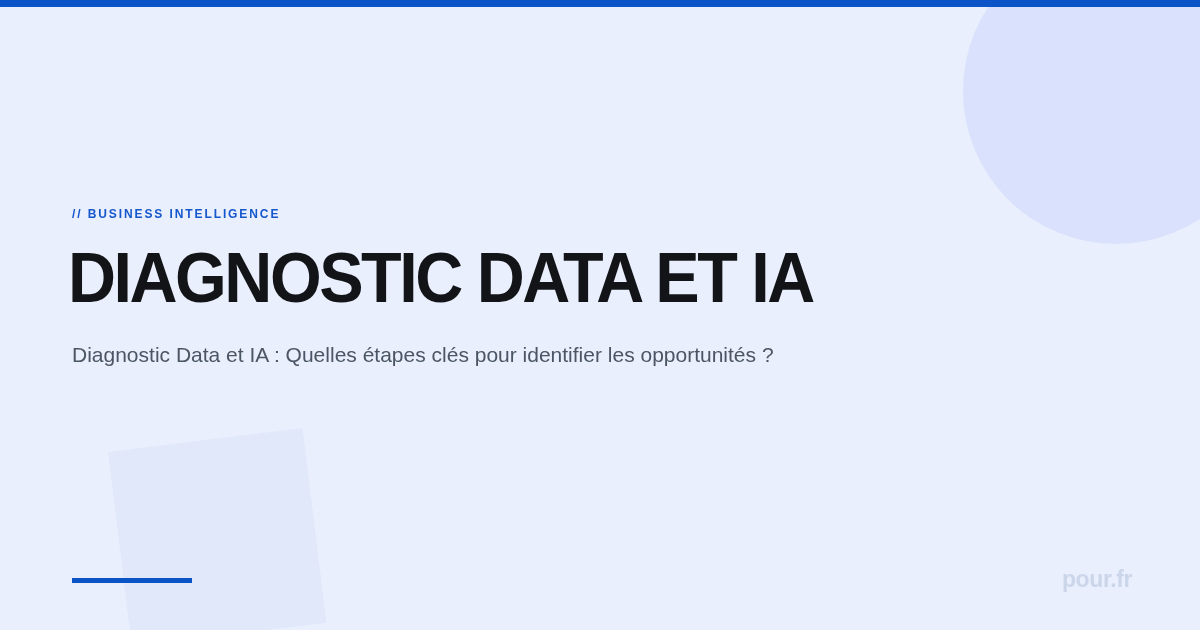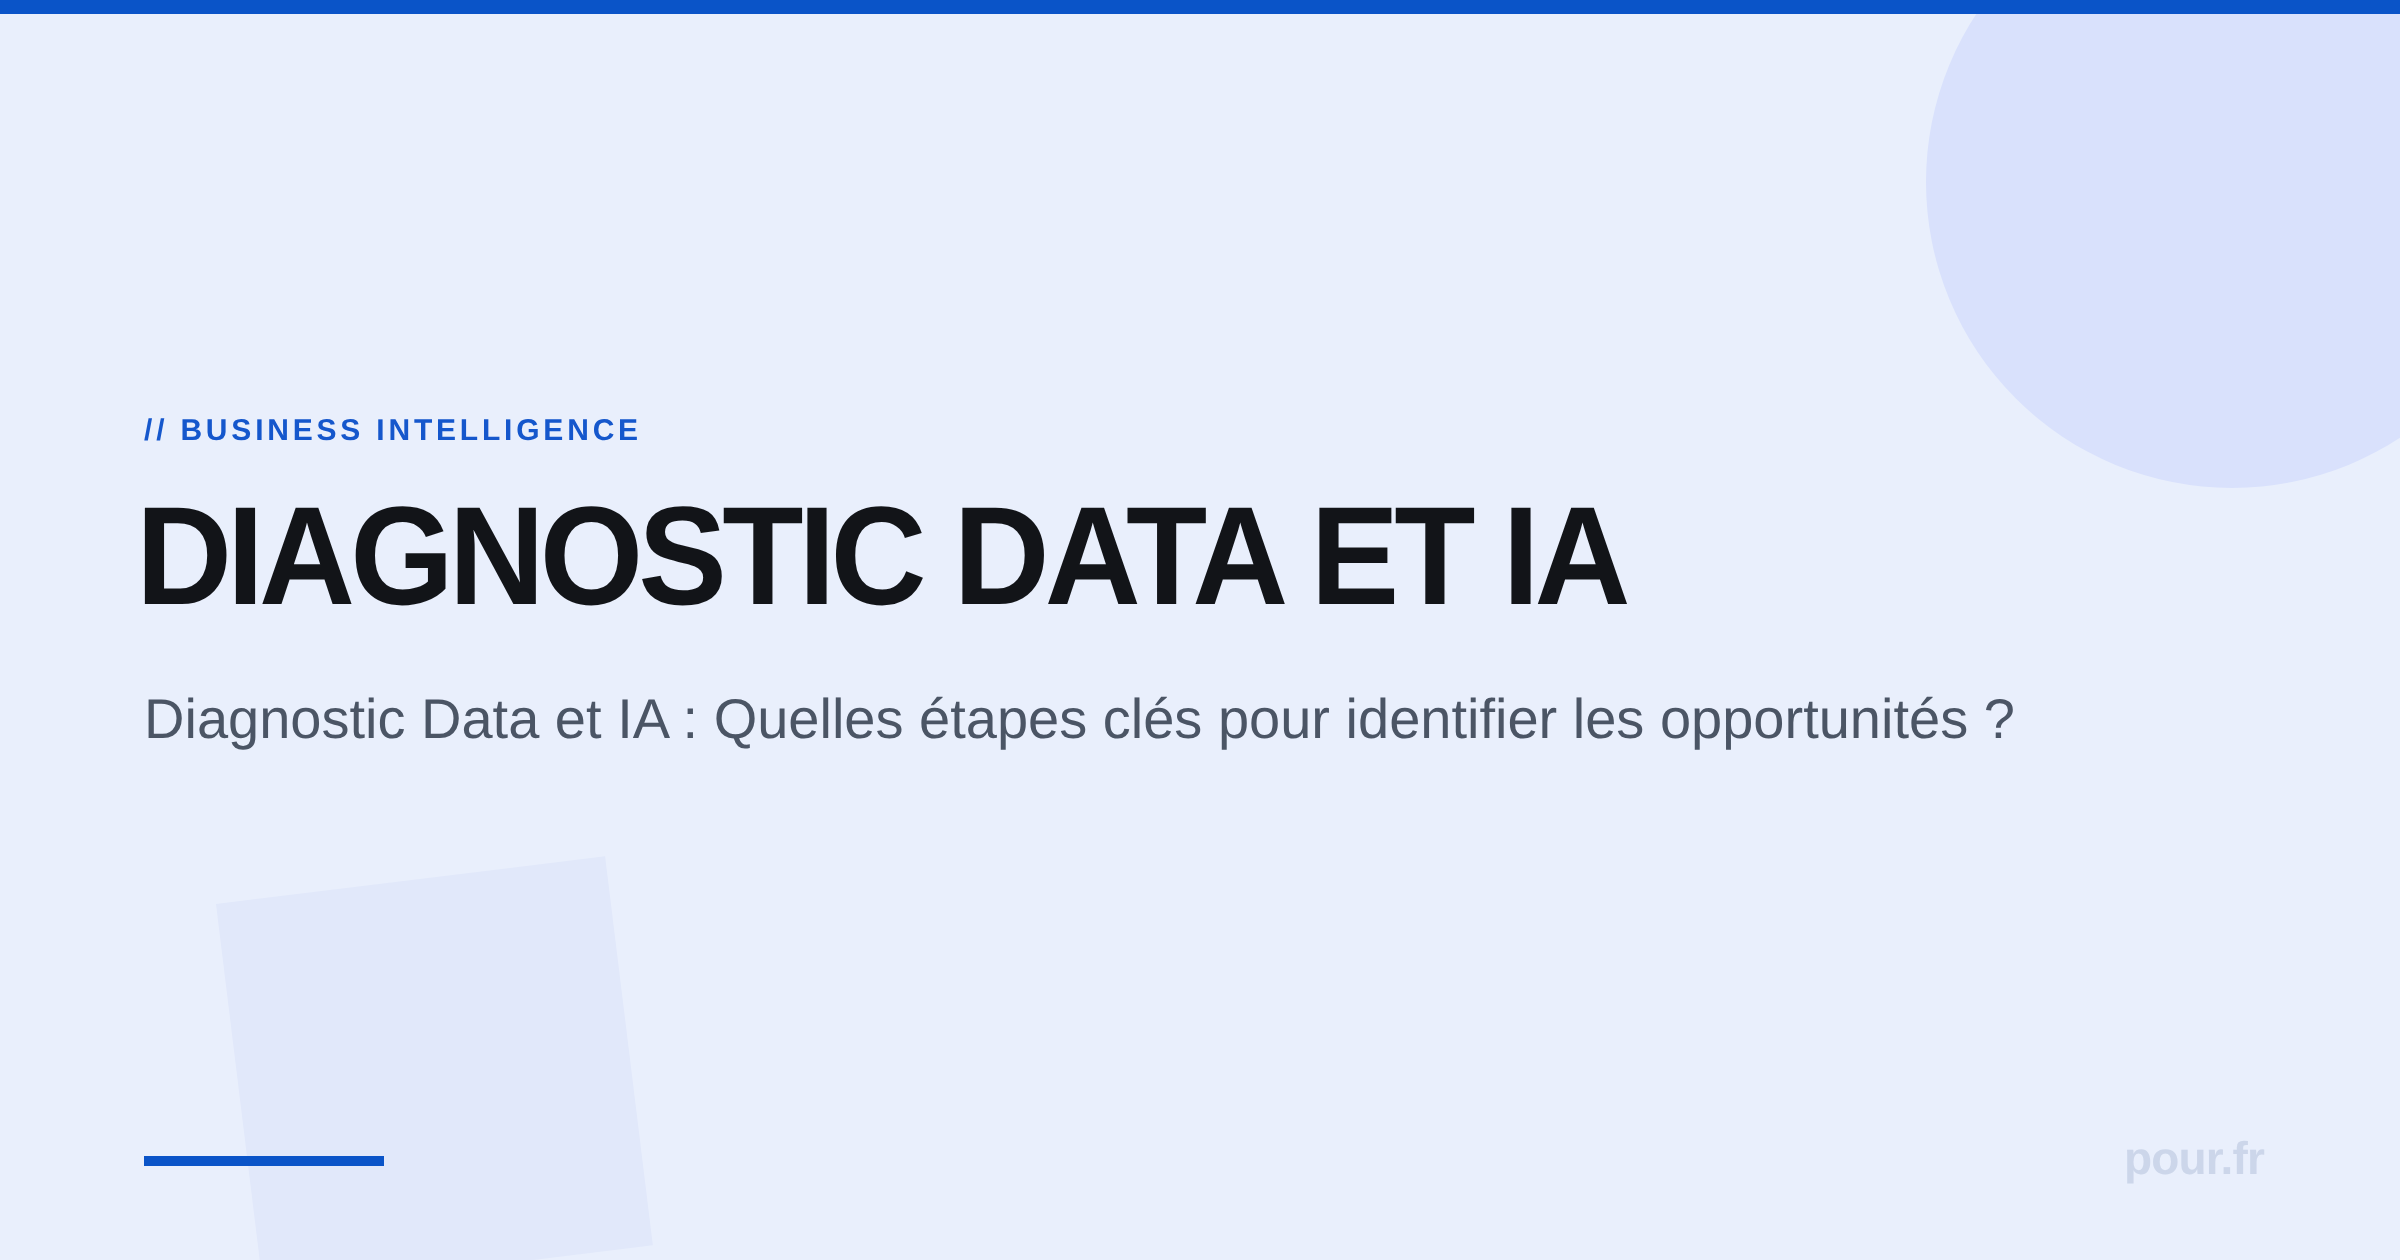--- a/index.html
+++ b/index.html
@@ -64,21 +64,21 @@
     top: 0;
     width: 1060px;
     height: 630px;
     z-index: 3;
   }
 
   .eyebrow {
     position: absolute;
     top: 207px;
     left: 0;
-    font-size: 15px;
+    font-size: 12px;
     font-weight: bold;
     letter-spacing: 1.9px;
     color: #1557cc;
     white-space: nowrap;
   }
 
   .headline {
     position: absolute;
     top: 243px;
     left: -4px;
@@ -90,21 +90,21 @@
     color: #121418;
     white-space: nowrap;
     transform: scaleX(0.95);
     transform-origin: left top;
   }
 
   .subtitle {
     position: absolute;
     top: 341px;
     left: 0;
-    font-size: 28px;
+    font-size: 21px;
     line-height: 1.35;
     font-weight: normal;
     color: #4b5565;
     white-space: nowrap;
   }
 
   .rule {
     position: absolute;
     left: 0;
     top: 578px;

